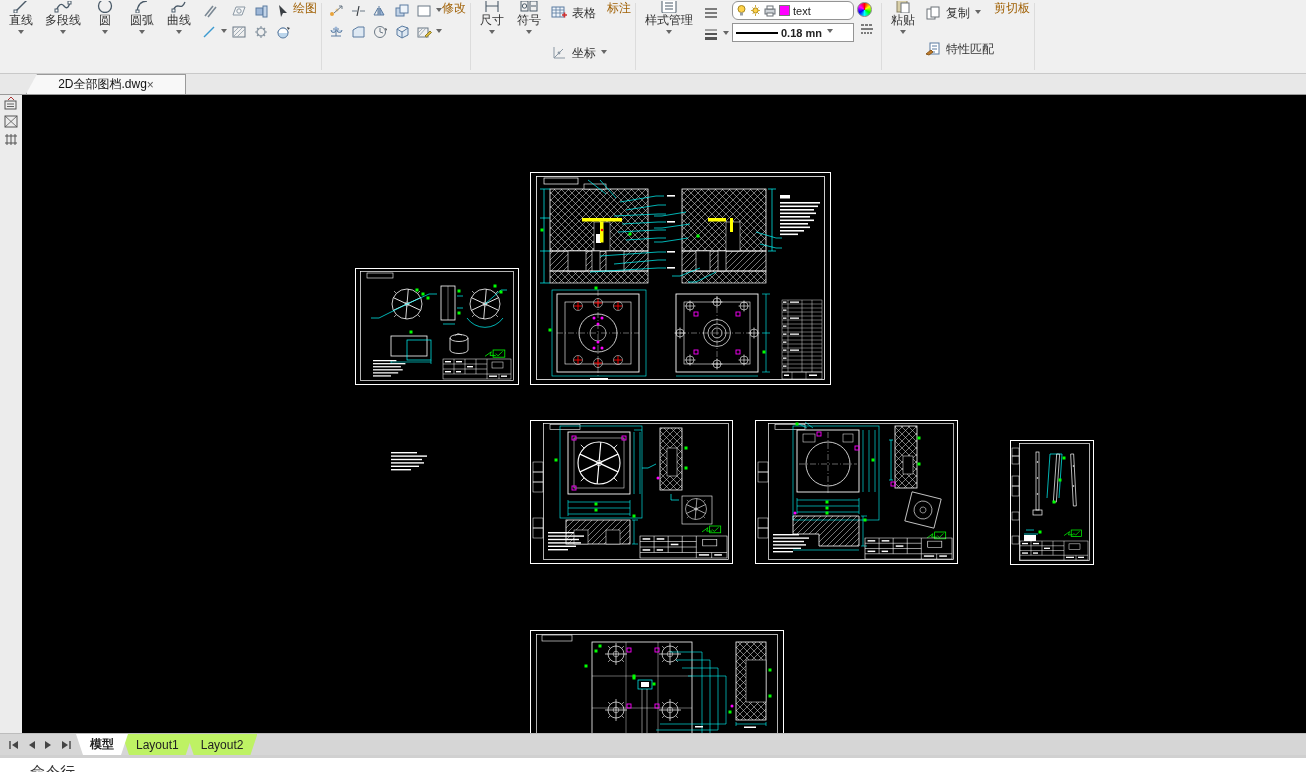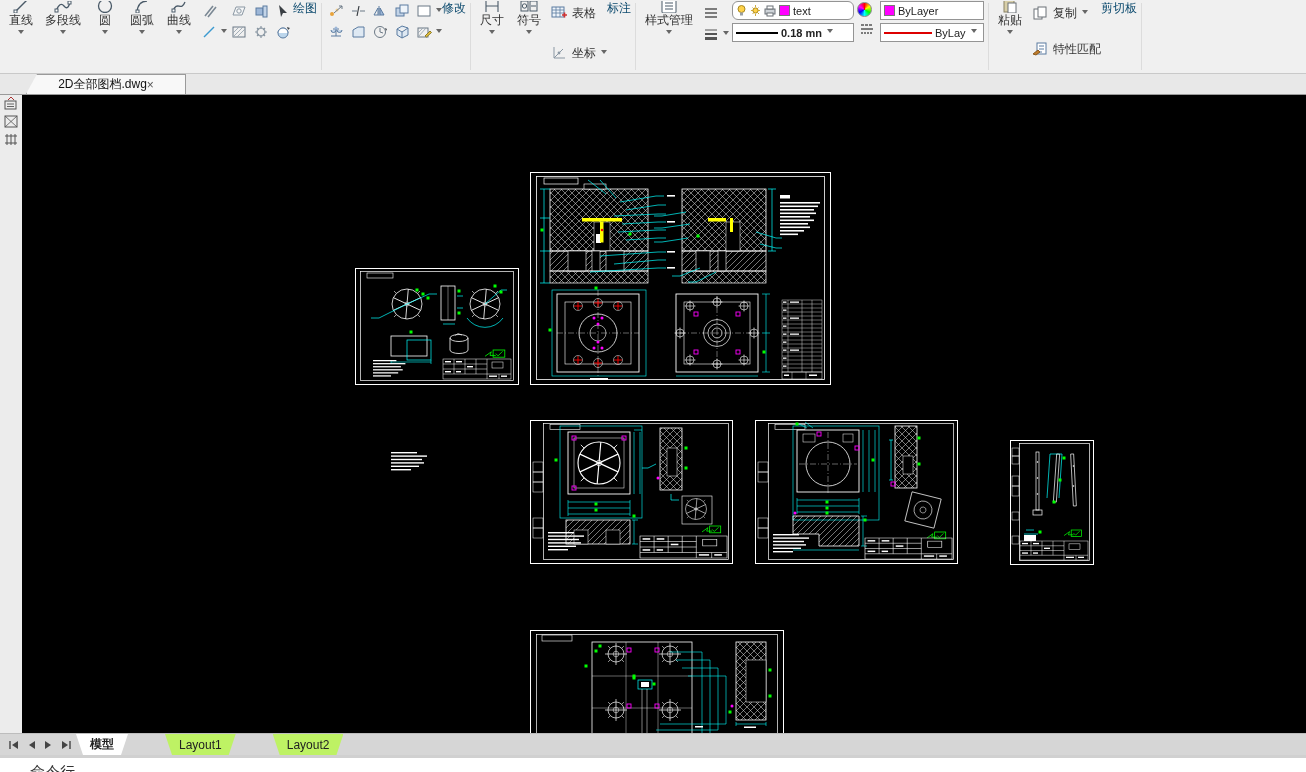--- a/index.html
+++ b/index.html
@@ -4,21 +4,21 @@
 <style>
   * { margin:0; padding:0; box-sizing:border-box; }
   html,body { width:1306px; height:772px; overflow:hidden;
     font-family:"Liberation Sans","DejaVu Sans",sans-serif; background:#f0f0f0; }
 
   
   .ribbon { height:74px; background:#f0f0f0; border-bottom:1px solid #c9c9c9;
     display:flex; align-items:stretch; }
   .panel { display:flex; flex-direction:row; padding:0 4px; }
   .tools { flex:1; display:flex; align-items:flex-start; gap:3px; padding-top:1px; }
-  .plabel { height:18px; text-align:center; font-size:12px; color:#0c4a6e; line-height:16px; }
+  .plabel { height:18px; text-align:center; font-size:12px; color:#a16207; line-height:16px; }
   .vsep { width:1px; background:#dcdcdc; margin:3px 0; }
 
   .bigbtn { display:flex; flex-direction:column; align-items:center; width:44px; cursor:default; }
   .bigbtn.narrow { width:34px; }
   .bicon { height:12px; overflow:hidden; display:flex; align-items:flex-end; }
   .bicon svg { display:block; margin-bottom:-1px; }
   .blabel { font-size:12px; color:#333; white-space:nowrap; line-height:15px; }
   .caret { width:0; height:0; border:3px solid transparent; border-top:4px solid #666; margin-top:2px; }
   .caret-r { width:0; height:0; border:3px solid transparent; border-top:4px solid #666; margin-left:2px; display:inline-block; vertical-align:middle; }
 
@@ -52,21 +52,21 @@
     padding-top:1px; gap:3px; }
   .sbicon { width:16px; height:15px; }
   .canvas { width:1284px; height:638px; background:#000; position:relative; }
   .canvas svg { display:block; }
 
   
   .layoutbar { height:22px; background:#d6d6d6; border-top:1px solid #bdbdbd;
     display:flex; align-items:center; font-size:12px; }
   .navarrows { display:flex; align-items:center; gap:8px; padding:0 10px 0 8px; }
   .navarrows svg { display:block; }
-  .ltabs { display:flex; align-items:stretch; height:100%;gap:43px; }
+  .ltabs { display:flex; align-items:stretch; height:100%; }
   .ltab { padding:0 14px; display:flex; align-items:center; background:#bef264; color:#222;
     clip-path:polygon(0 0, 100% 0, calc(100% - 7px) 100%, 7px 100%); margin-left:-6px; }
   .ltab.active { background:#ffffff; font-weight:bold; z-index:2; }
 
   
   .cmd { height:17px; background:#ffffff; border-top:3px solid #d0d0d0; overflow:hidden; }
   .cmd span { display:inline-block; margin:5px 0 0 30px; font-size:15px; color:#333; }
 </style>
 </head>
 <body>
@@ -370,35 +370,20 @@
           <span class="caret-r"></span>
         </div>
       </div>
       <div class="pstack" style="padding-top:1px;">
         <span class="wheel"></span>
         <span class="mini">
             <svg width="16" height="14">
               <path d="M2 3h3M6 3h3M10 3h3M2 7h12M2 11h2M5 11h2M8 11h2M11 11h2" stroke="#555" stroke-width="1.3"></path>
             </svg>
           </span>
-      </div>
-      <div class="pstack">
-        <div class="combo" style="width:104px;">
-          <span class="mini" style="width:11px;">
-              <svg width="11" height="11">
-                <rect x="0.5" y="0.5" width="10" height="10" fill="#ff00ff" stroke="#777"></rect>
-              </svg>
-            </span>
-          <span>ByLayer</span>
-        </div>
-        <div class="combo" style="width:104px;">
-          <span class="linesample red" style="width:48px;"></span>
-          <span>ByLay</span>
-          <span class="caret-r"></span>
-        </div>
       </div>
     </div>
   </div>
   <div class="vsep"></div>
 
   <div class="panel">
     <div class="tools">
       <div class="bigbtn narrow">
         <span class="bicon">
           <svg width="16" height="16">

